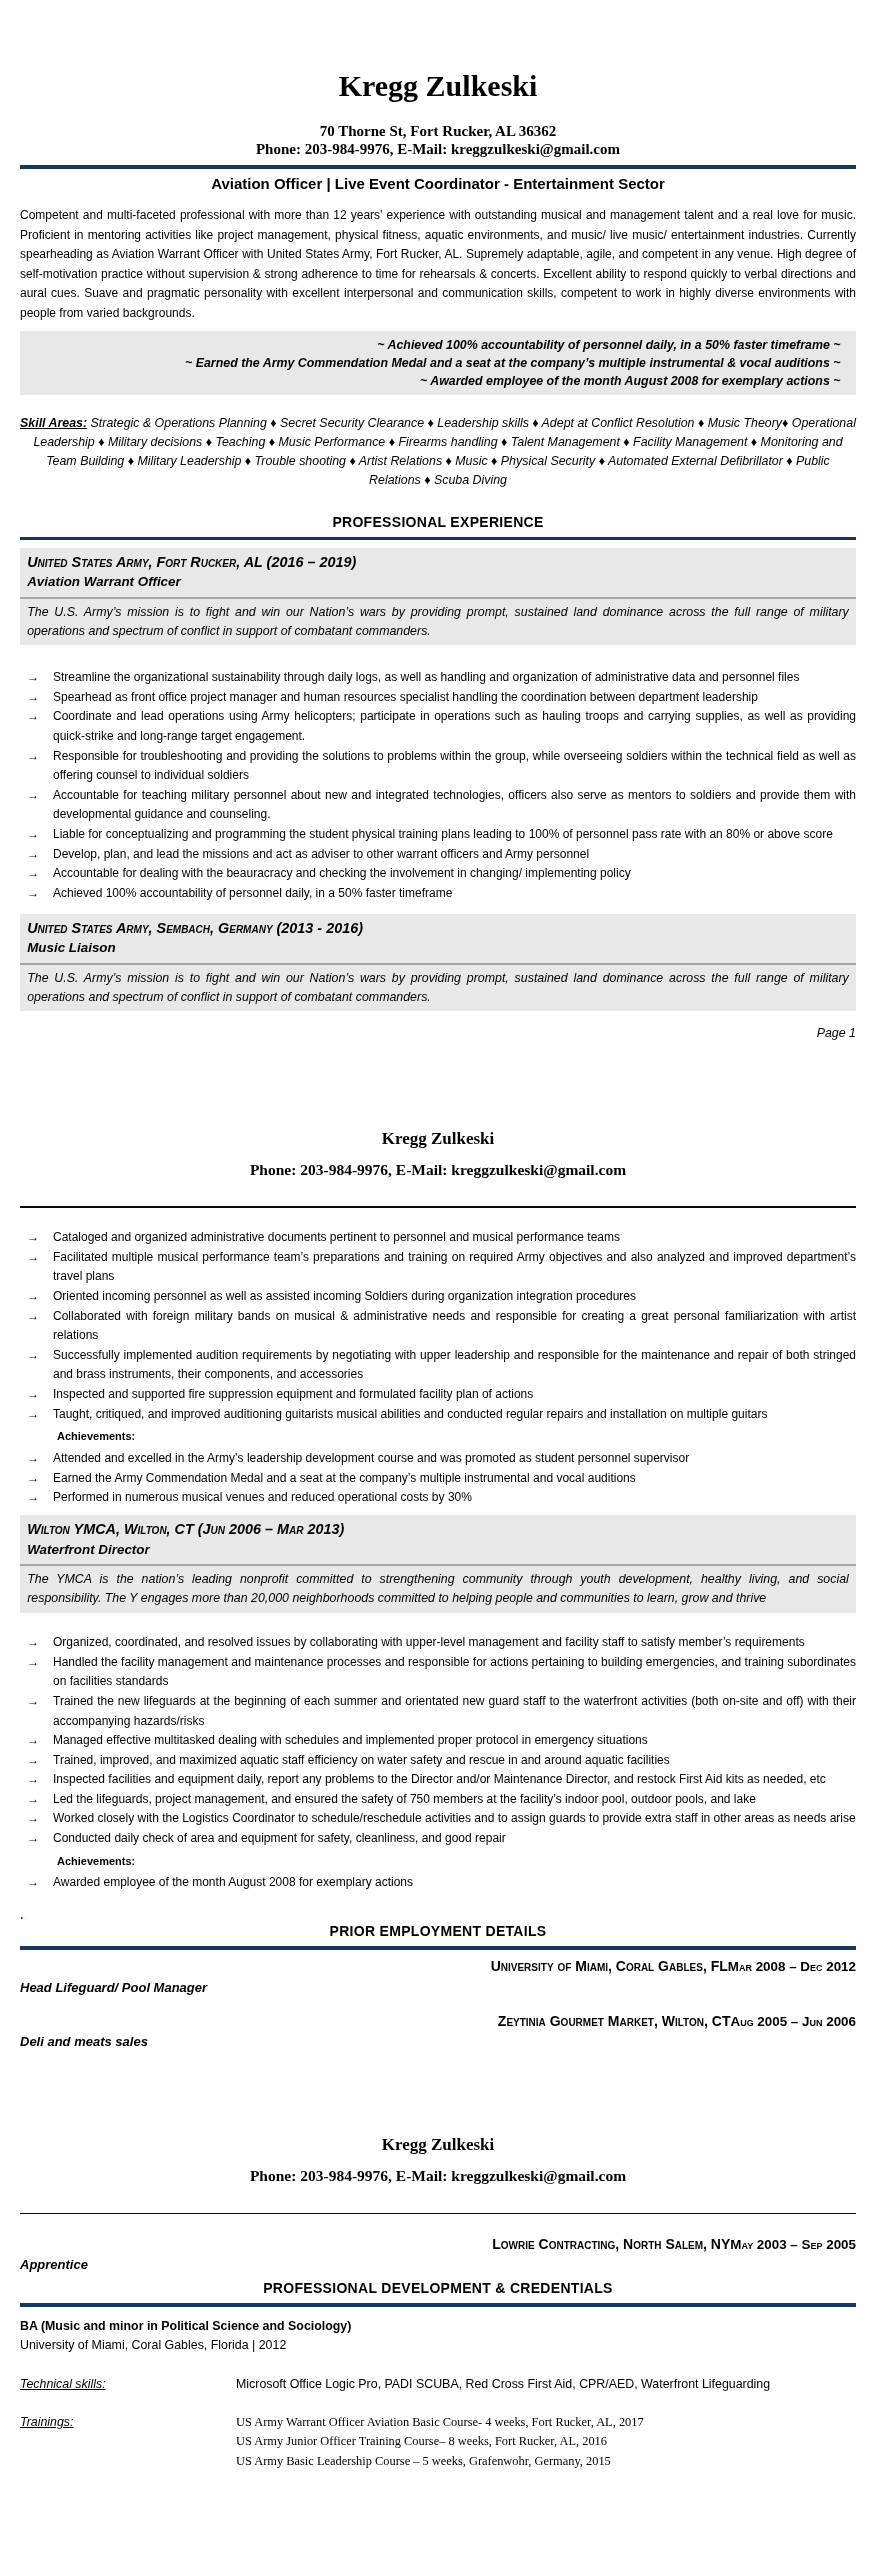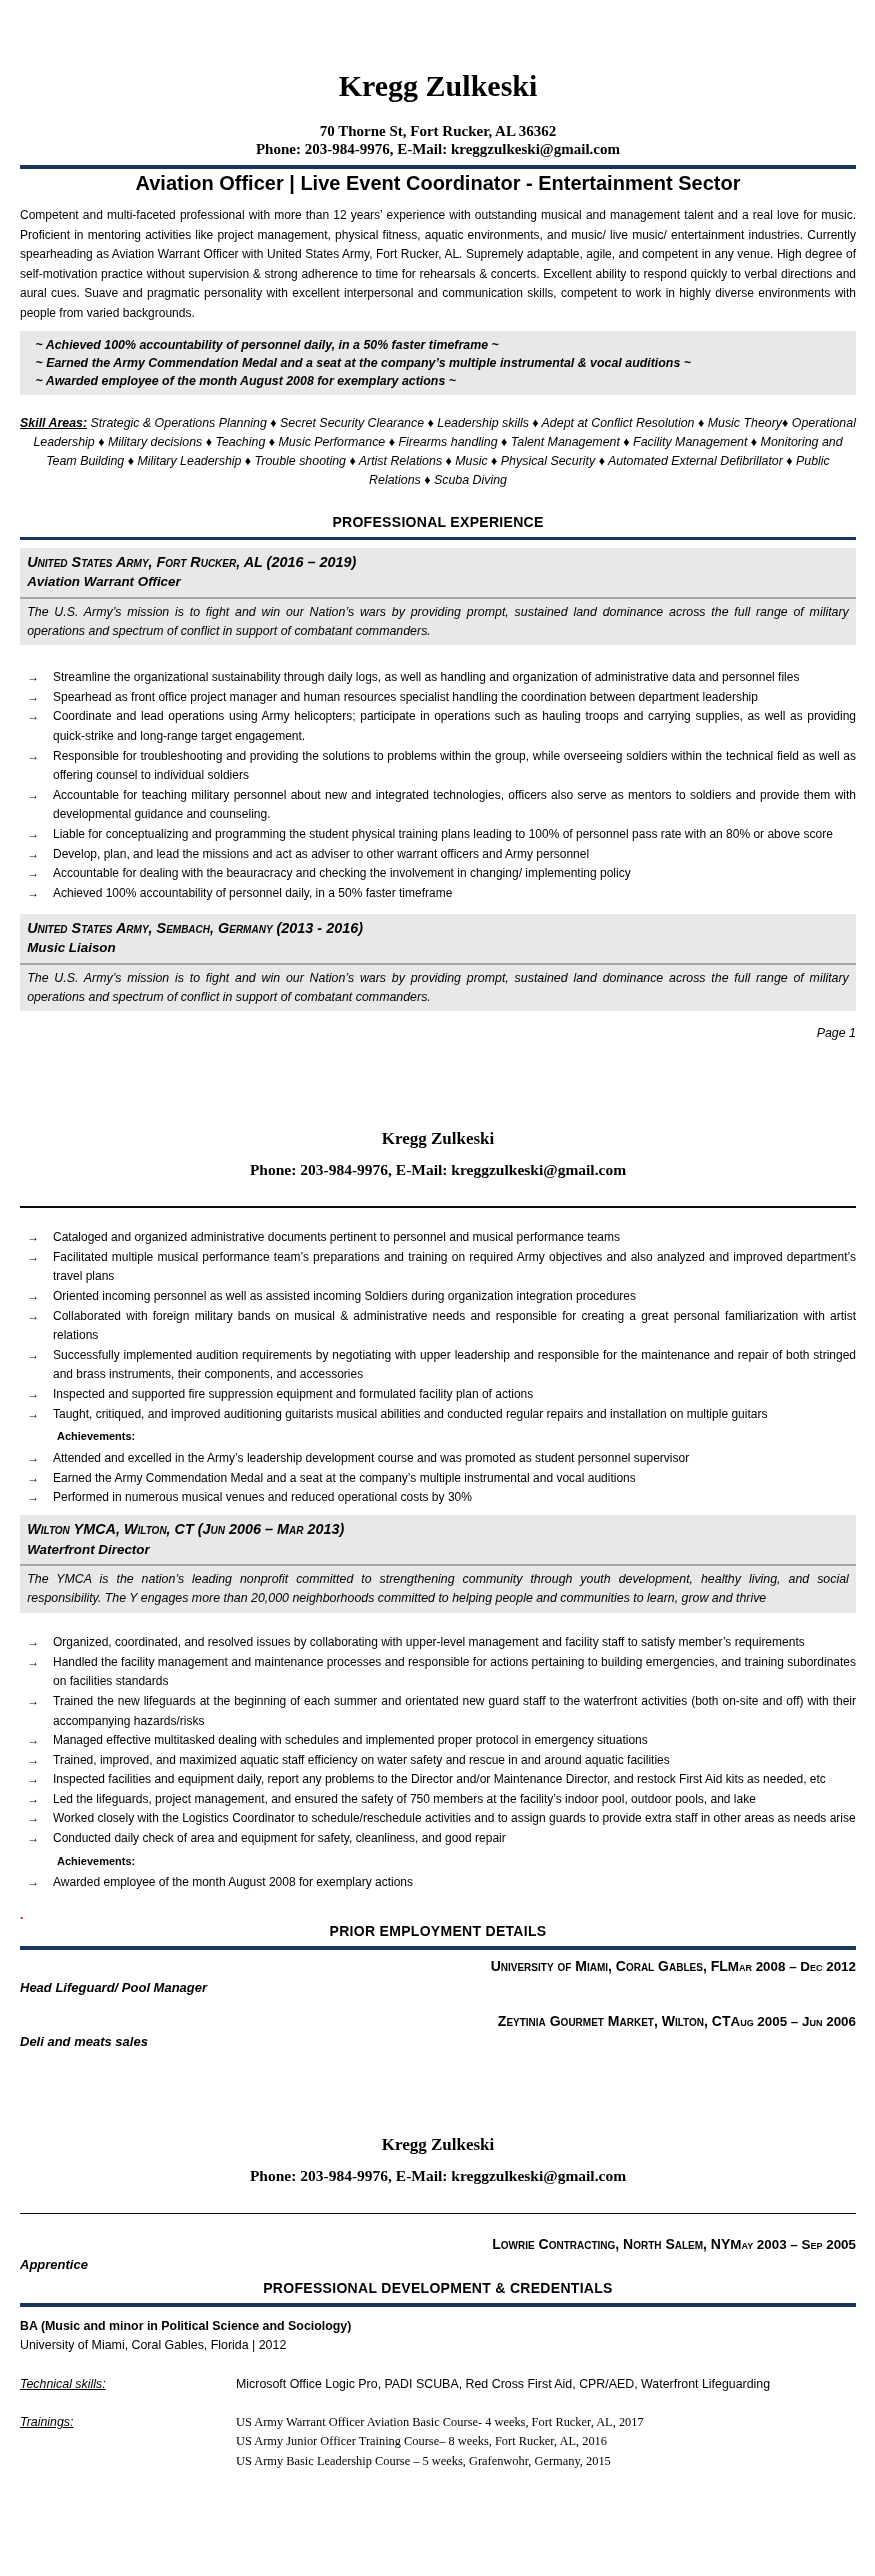--- a/index.html
+++ b/index.html
@@ -13,25 +13,25 @@
   .hdr-serif{font-family:"Liberation Serif",serif;font-weight:bold;text-align:center;
              font-size:15px;line-height:17.5px;}
   .addr1{margin-top:7.2px;}
   .name-sm{font-family:"Liberation Serif",serif;font-weight:bold;text-align:center;
            font-size:17px;line-height:20.6px;}
   .contact-sm{font-family:"Liberation Serif",serif;font-weight:bold;text-align:center;
               font-size:15.5px;line-height:18.5px;margin-top:2.1px;}
   .navy-rule{height:3.6px;background:#17375D;margin-top:7.2px;}
   .black-rule{height:1.5px;background:#0a0a0a;margin-top:27px;}
 
-  .headline{margin-top:6.2px;font-size:20px;line-height:17.5px;font-weight:bold;text-align:center;}
+  .headline{margin-top:6.2px;font-size:15px;line-height:17.5px;font-weight:bold;text-align:center;}
   .summary{margin:13.4px 0 0 0;font-size:12px;line-height:19.6px;text-align:justify;}
 
   .graybox{margin-top:7.2px;background:#E8E8E8;padding:5.2px 15.5px;
-           font-weight:bold;font-style:italic;text-align:left;
+           font-weight:bold;font-style:italic;text-align:right;
            font-size:12.4px;line-height:18px;}
 
   .skills{margin:18.5px 0 0 0;font-style:italic;font-size:12.4px;line-height:19px;text-align:center;}
   .sk-lbl{font-weight:bold;text-decoration:underline;}
 
   .sechead{margin:24px 0 0 0;font-size:14px;font-weight:bold;text-align:center;letter-spacing:0.3px;}
 
   .jobband{margin-top:7.2px;background:#E8E8E8;padding:4.1px 7.2px;}
   .jobband .co{font-weight:bold;font-style:italic;font-variant:small-caps;
                font-size:14.4px;line-height:20.6px;}

